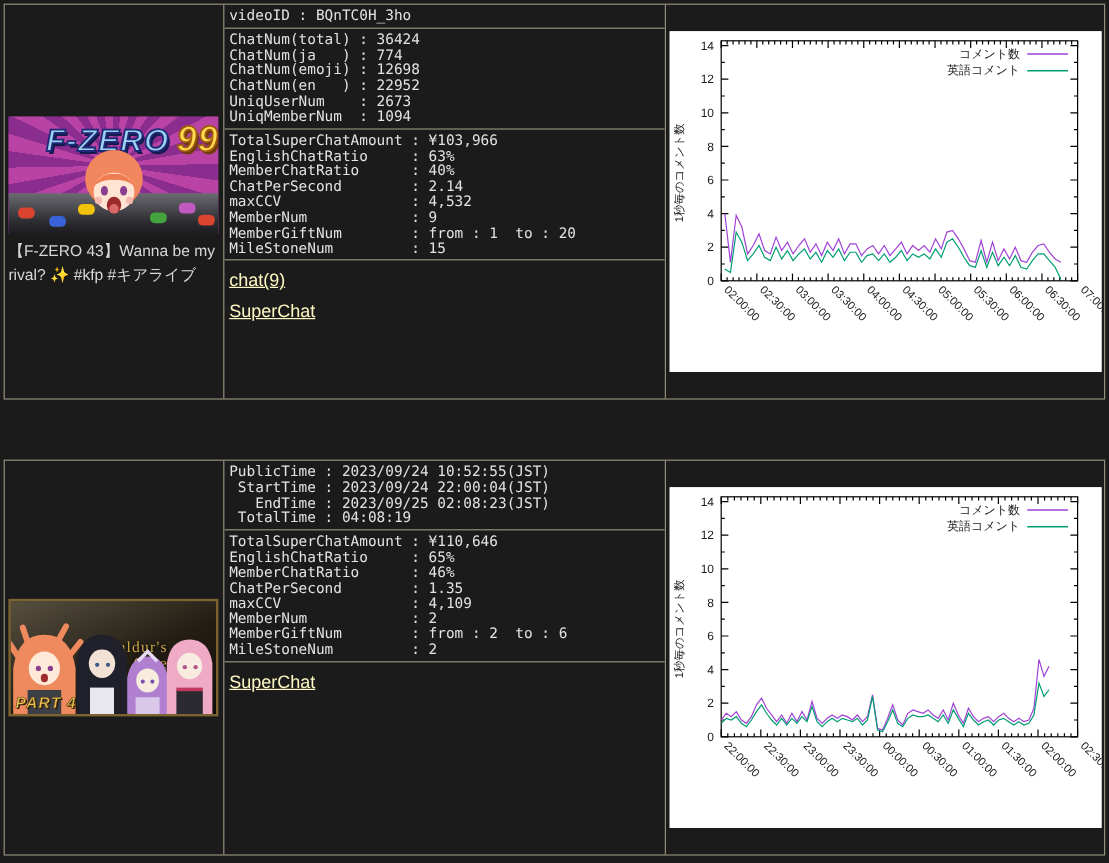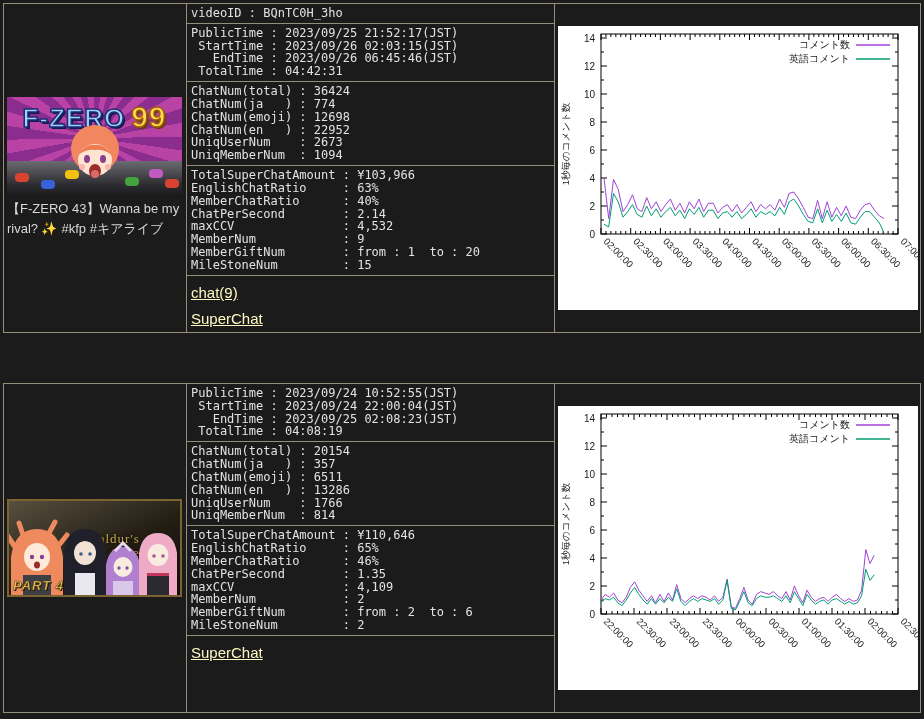--- a/index.html
+++ b/index.html
@@ -18,22 +18,22 @@
   .links{padding:3px 4px 0 4px;}
   .links a{display:block;font-size:15px;color:#fef9c3;text-decoration:underline;
     margin:5px 0 9px 0;cursor:pointer;}
   .caption{font-size:13px;line-height:1.55;color:#d8d8d8;margin-top:4px;width:176px;}
 
   
   .thumb{position:relative;width:175px;height:98px;overflow:hidden;flex:none;}
   
   .fz{background:
       repeating-conic-gradient(from 8deg at 50% 42%,#b943a4 0 9deg,#8a2d8f 9deg 18deg);}
-  .fz-logo{position:absolute;top:3px;left:0;width:100%;text-align:center;z-index:3;
-    font-weight:bold;letter-spacing:1px;white-space:nowrap;}
+  .fz-logo{position:absolute;top:3px;left:16px;width:100%;text-align:center;z-index:3;
+    font-style:italic;font-weight:bold;letter-spacing:1px;white-space:nowrap;}
   .fz-name{font-size:26px;color:#9fd2f2;-webkit-text-stroke:1.5px #1e2a78;
     text-shadow:2px 2px 0 #151b4e;}
   .fz-99{font-size:30px;color:#ffd94f;-webkit-text-stroke:1.5px #a05a10;
     text-shadow:2px 2px 0 #6e3c08;margin-left:6px;}
   .fz-track{position:absolute;bottom:0;left:0;width:100%;height:34px;z-index:1;
     background:linear-gradient(#6b6b72,#2c2c31 70%,#1c1c20);}
   .fz-car{position:absolute;width:14px;height:9px;border-radius:4px;z-index:2;}
   .fz-face{position:absolute;left:50%;top:26px;transform:translateX(-50%);z-index:4;}
   
   .bg3{background:linear-gradient(155deg,#57503f,#231d14 55%,#0f0c08);
@@ -79,24 +79,20 @@
           <circle cx="44" cy="44" r="3" fill="#f7b8ad"></circle>
           <ellipse cx="31" cy="48" rx="6" ry="7" fill="#9c2b2b"></ellipse>
           <ellipse cx="31" cy="51" rx="4" ry="4" fill="#d96a6a"></ellipse>
         </svg>
       </div>
       <div class="caption">【F-ZERO 43】Wanna be my rival? ✨ #kfp #キアライブ</div>
     </div>
 
     <div class="stats-cell">
       <pre class="block">videoID : BQnTC0H_3ho</pre>
-      <pre class="block">PublicTime : 2023/09/25 21:52:17(JST)
- StartTime : 2023/09/26 02:03:15(JST)
-   EndTime : 2023/09/26 06:45:46(JST)
- TotalTime : 04:42:31</pre>
       <pre class="block">ChatNum(total) : 36424
 ChatNum(ja   ) : 774
 ChatNum(emoji) : 12698
 ChatNum(en   ) : 22952
 UniqUserNum    : 2673
 UniqMemberNum  : 1094</pre>
       <pre class="block">TotalSuperChatAmount : ¥103,966
 EnglishChatRatio     : 63%
 MemberChatRatio      : 40%
 ChatPerSecond        : 2.14
@@ -336,26 +332,20 @@
         </svg>
         <div class="bg3-part">PART 4</div>
       </div>
     </div>
 
     <div class="stats-cell">
       <pre class="block">PublicTime : 2023/09/24 10:52:55(JST)
  StartTime : 2023/09/24 22:00:04(JST)
    EndTime : 2023/09/25 02:08:23(JST)
  TotalTime : 04:08:19</pre>
-      <pre class="block">ChatNum(total) : 20154
-ChatNum(ja   ) : 357
-ChatNum(emoji) : 6511
-ChatNum(en   ) : 13286
-UniqUserNum    : 1766
-UniqMemberNum  : 814</pre>
       <pre class="block">TotalSuperChatAmount : ¥110,646
 EnglishChatRatio     : 65%
 MemberChatRatio      : 46%
 ChatPerSecond        : 1.35
 maxCCV               : 4,109
 MemberNum            : 2
 MemberGiftNum        : from : 2  to : 6
 MileStoneNum         : 2</pre>
       <div class="links">
         <a href="#">SuperChat</a>

